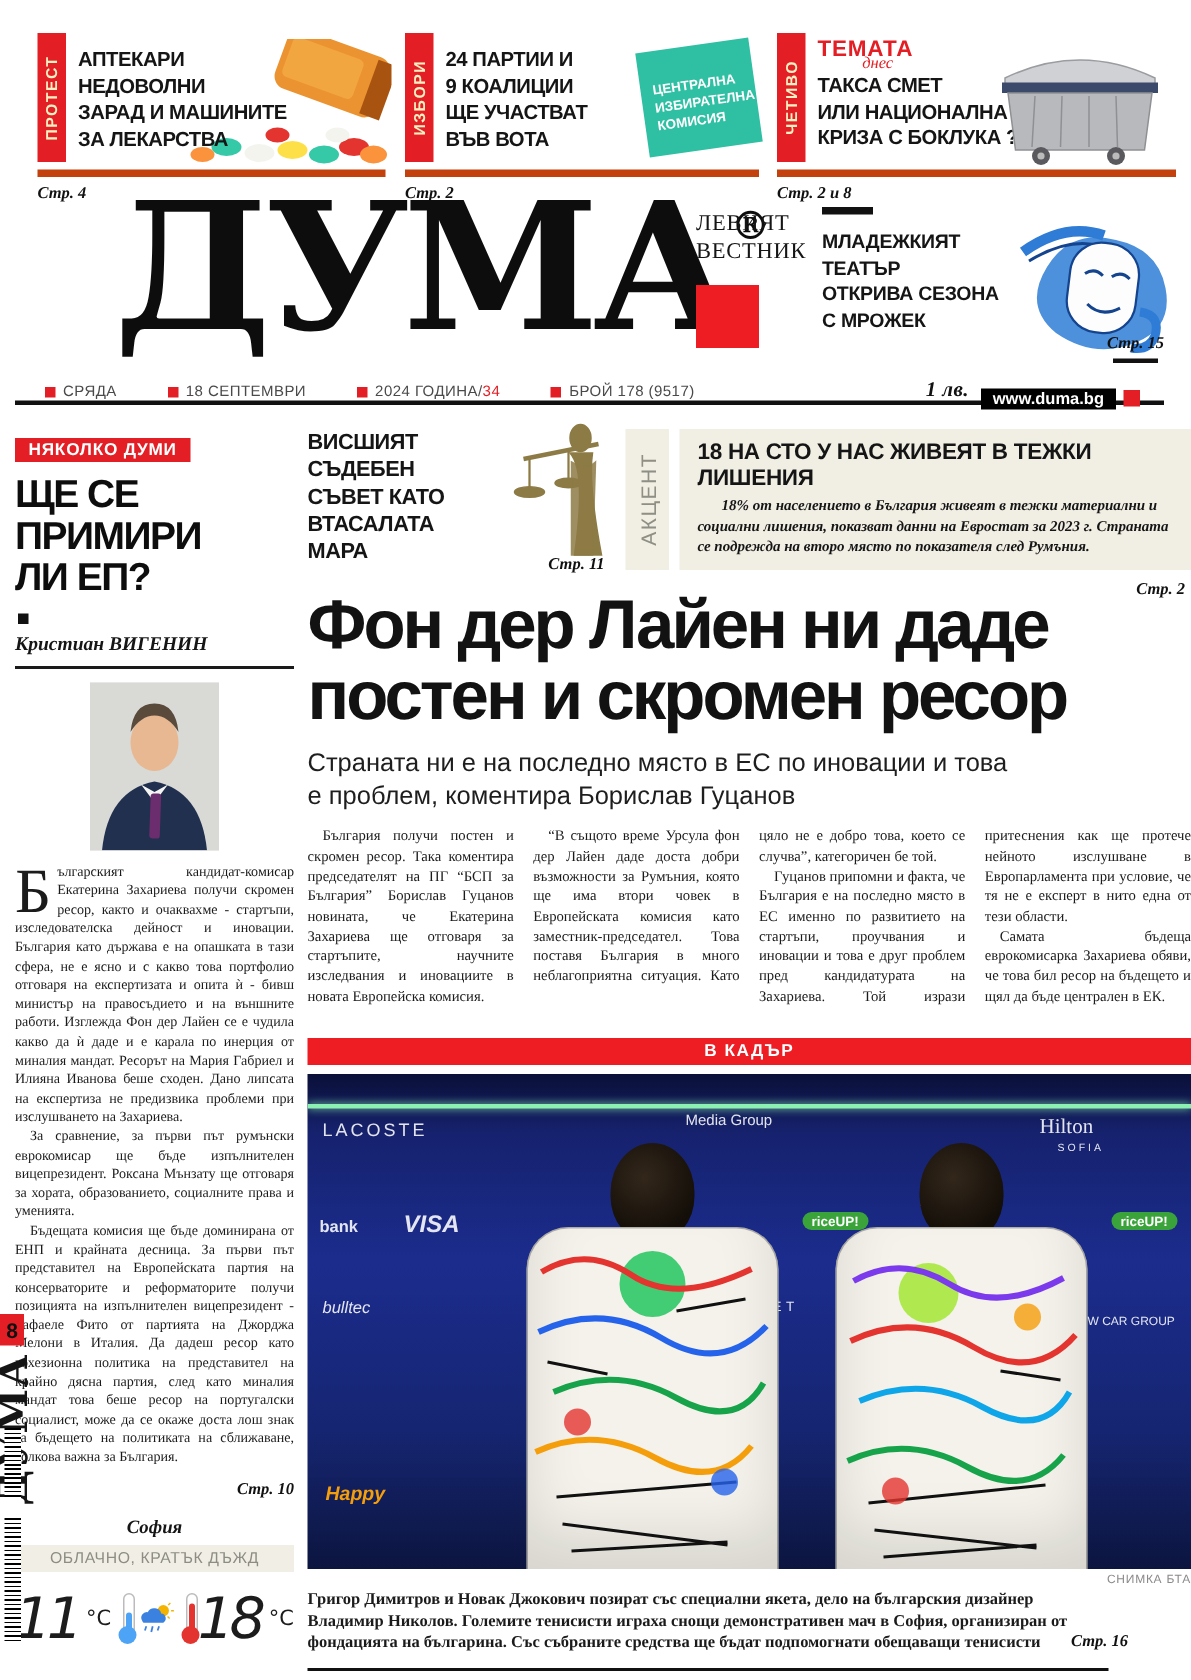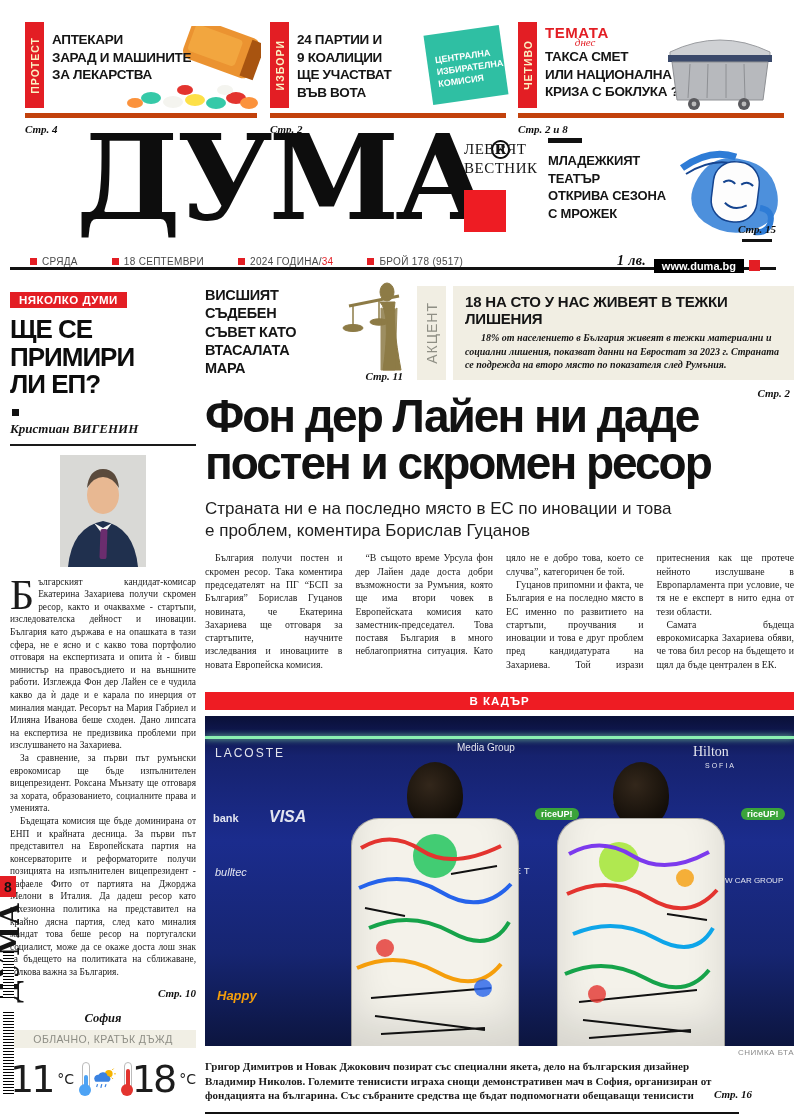--- a/index.html
+++ b/index.html
@@ -41,21 +41,21 @@
   .op-rule{border:0;border-top:2px solid #1a1a1a;margin:7px 0 9px;}
   .op-photo{width:86px;height:112px;margin:0 auto;background:#d8d8d6;overflow:hidden;}
   .op-text{margin-top:9px;font-family:"Liberation Serif",serif;font-size:9.4px;line-height:1.34;text-align:justify;color:#1b1b1b;}
   .op-text p{margin:0;text-indent:10px;}
   .op-text p.first{text-indent:0;}
   .dropcap{float:left;font-family:"Liberation Serif",serif;font-size:42px;line-height:.82;padding:2px 4px 0 0;}
   .op-page{text-align:right;margin-top:4px;}
   .w-city{text-align:center;font-family:"Liberation Serif",serif;font-style:italic;font-weight:700;font-size:12.5px;margin-top:10px;}
   .w-cond{margin-top:4px;background:#f1efe5;color:#8d8d85;font-size:10.5px;text-align:center;padding:3px 0;letter-spacing:.4px;}
   .w-row{display:flex;align-items:center;justify-content:center;gap:5px;margin-top:8px;}
-  .temp{font-family:"DejaVu Sans",sans-serif;font-size:38px;letter-spacing:-3px;color:#1c1c1c;}
+  .temp{font-family:"DejaVu Sans",sans-serif;font-size:38px;letter-spacing:-3px;color:#1c1c1c;font-style:italic;}
   .deg{font-family:"DejaVu Sans",sans-serif;font-size:14px;vertical-align:20px;letter-spacing:0;color:#1c1c1c;}
   .thermo{position:relative;width:12px;height:34px;}
   .thermo .stem{position:absolute;left:3px;top:0;width:6px;height:26px;border:1px solid #bbb;border-radius:4px;background:#fff;}
   .thermo .fill{position:absolute;left:5px;bottom:9px;width:4px;height:12px;border-radius:2px;}
   .thermo .bulb{position:absolute;left:0;bottom:0;width:12px;height:12px;border-radius:50%;}
   .thermo.cold .fill,.thermo.cold .bulb{background:#4da3f5;}
   .thermo.hot .fill{background:#e3342f;height:18px;}
   .thermo.hot .bulb{background:#e3342f;}
   
   .main{position:absolute;left:205px;top:286px;width:589px;}
@@ -106,20 +106,21 @@
 
 <div class="page">
 
   <div class="teaser" style="left:25px;width:232px;">
     <div class="vbar" style="height:86px;">
       <span>ПРОТЕСТ</span>
       </div>
     <div style="position:relative;padding-left:27px;height:86px;">
       <div class="t-head" style="padding-top:9px;position:relative;z-index:1;">
         <div>АПТЕКАРИ</div>
+        <div>НЕДОВОЛНИ</div>
         <div>ЗАРАД И МАШИНИТЕ</div>
         <div>ЗА ЛЕКАРСТВА</div>
       </div>
       <svg style="position:absolute;right:-4px;top:4px;" width="140" height="84" viewBox="0 0 140 84">
         <g transform="rotate(20 100 30)">
           <rect x="62" y="2" width="72" height="42" rx="9" fill="#e98a1f" opacity="0.92"></rect>
           <rect x="124" y="4" width="14" height="38" fill="#a85410"></rect>
           <rect x="66" y="8" width="50" height="28" rx="4" fill="#f6b24a" opacity="0.6"></rect>
         </g>
         <ellipse cx="30" cy="72" rx="10" ry="6" fill="#36c9a8"></ellipse>

